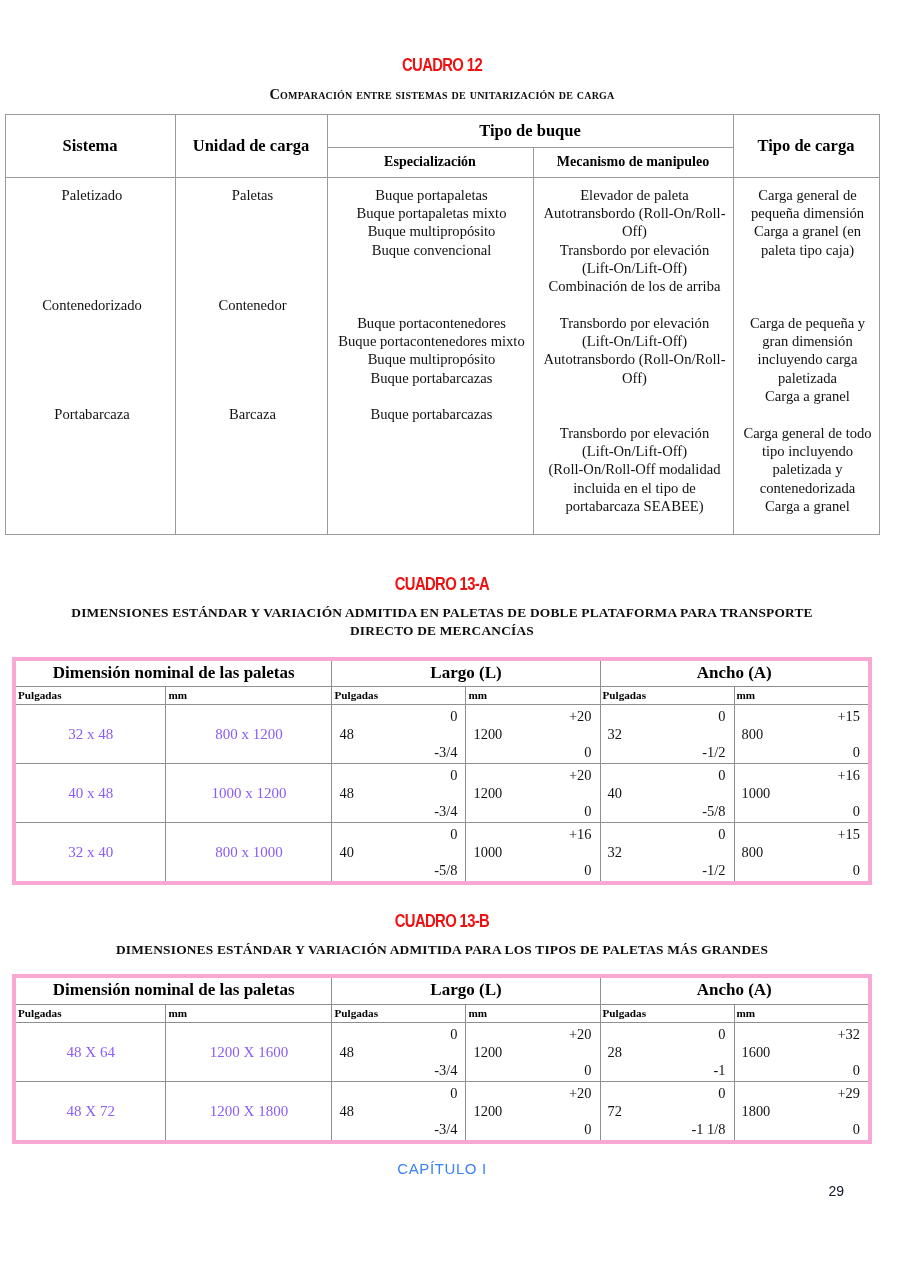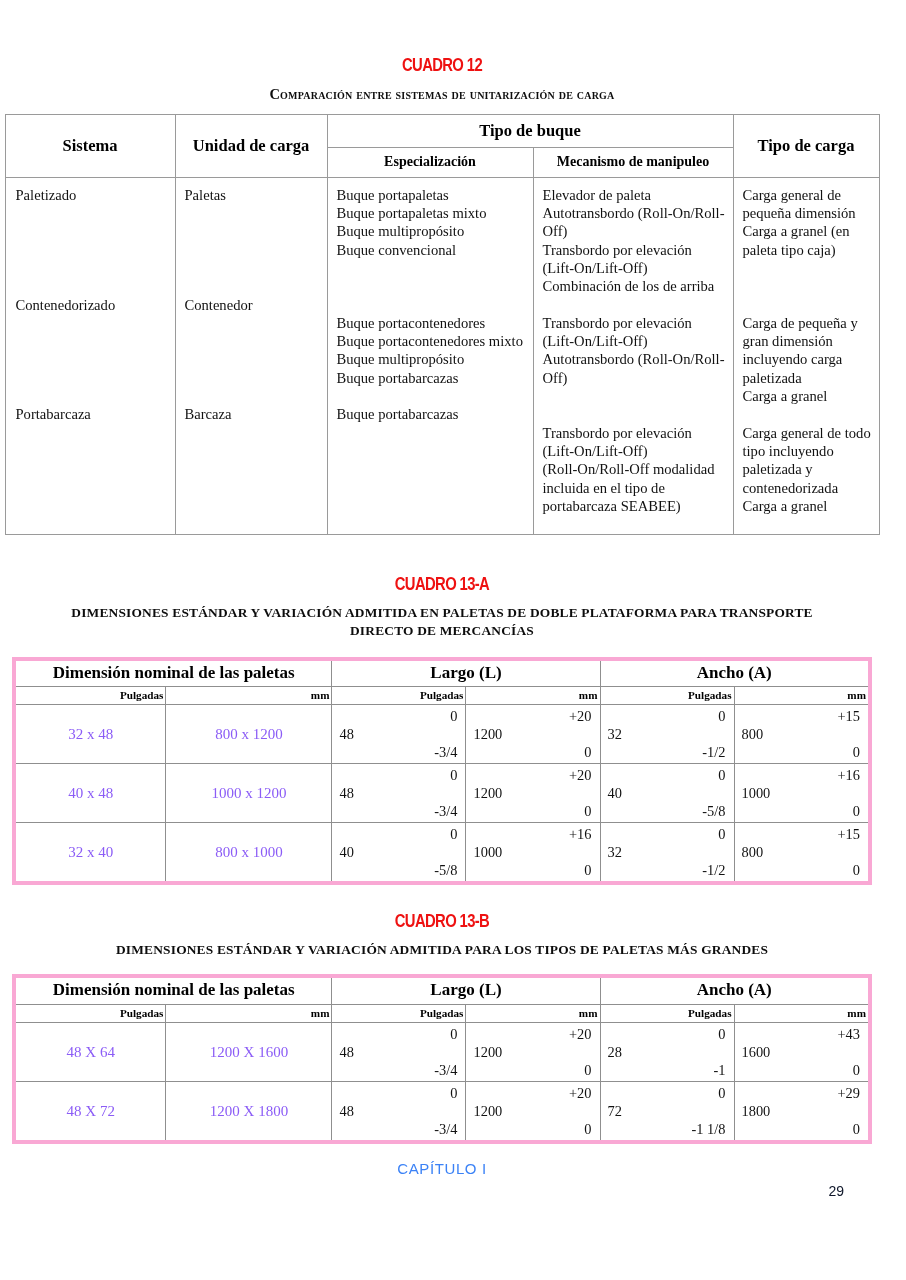--- a/index.html
+++ b/index.html
@@ -65,20 +65,21 @@
   }
 
   
   .t1 {
     width: 874px;
     margin: 0 auto;
     border: 1px solid #9a9a9a;
   }
   .t1 th, .t1 td {
     border: 1px solid #9a9a9a;
+    text-align: center;
   }
   .t1 .hd-main {
     text-align: center;
     vertical-align: middle;
     font-weight: bold;
     font-size: 16.5px;
     line-height: 1.22;
     padding: 6px 4px;
     color: #000;
   }
@@ -111,21 +112,21 @@
   .tp .grp {
     text-align: center;
     vertical-align: middle;
     font-weight: bold;
     font-size: 17px;
     padding: 3px 2px 4px;
     line-height: 1.1;
     color: #000;
   }
   .tp .sub {
-    text-align: right;
+    text-align: left;
     vertical-align: middle;
     font-weight: bold;
     font-size: 11.2px;
     padding: 2px 2px 3px;
     color: #000;
   }
   .tp .nom {
     text-align: center;
     vertical-align: middle;
     font-size: 15px;
@@ -446,21 +447,21 @@
             <span class="plus">+20</span>
             <span class="val">1200</span>
             <span class="minus">0</span>
           </td>
           <td class="tol">
             <span class="plus">0</span>
             <span class="val">28</span>
             <span class="minus">-1</span>
           </td>
           <td class="tol">
-            <span class="plus">+43</span>
+            <span class="plus">+32</span>
             <span class="val">1600</span>
             <span class="minus">0</span>
           </td>
         </tr>
         <tr>
           <td class="nom">48 X 72</td>
           <td class="nom">1200 X 1800</td>
           <td class="tol">
             <span class="plus">0</span>
             <span class="val">48</span>

